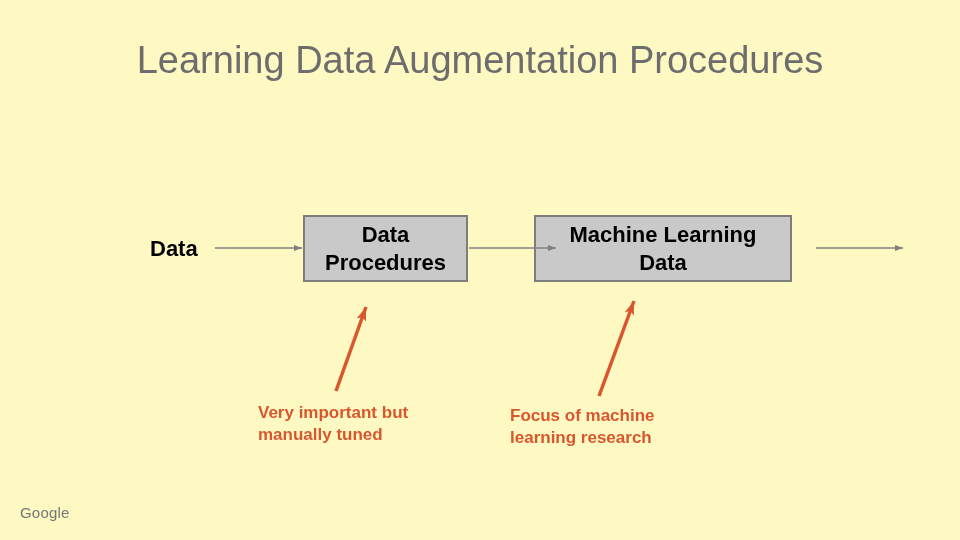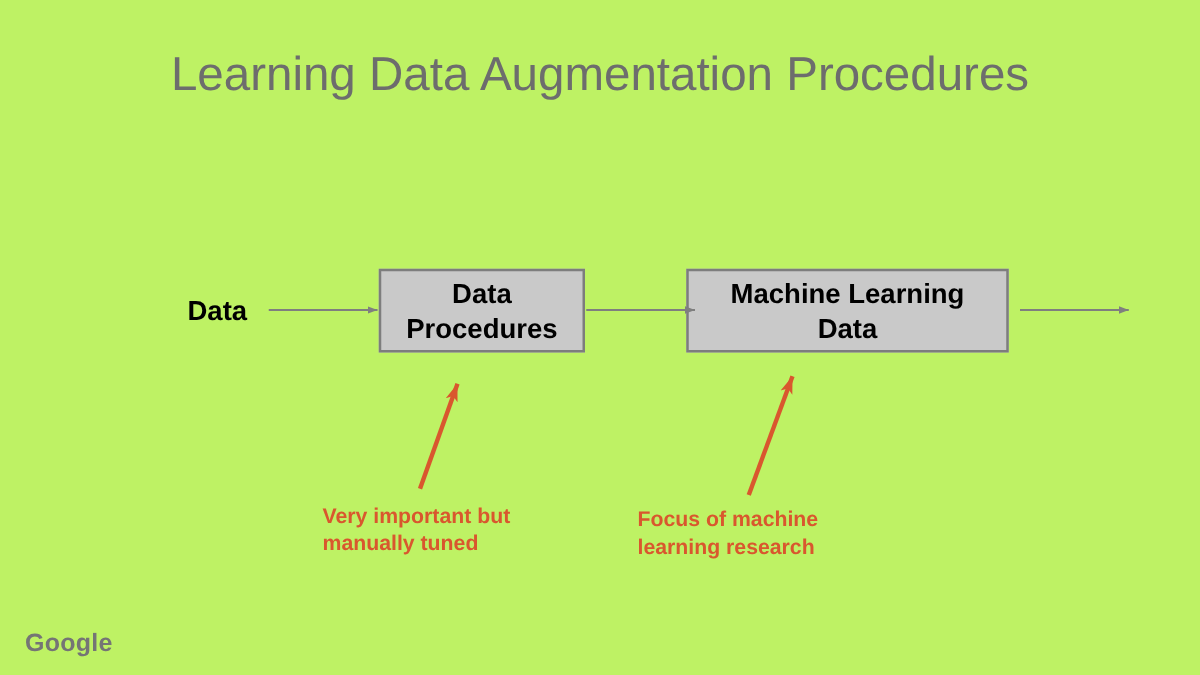--- a/index.html
+++ b/index.html
@@ -1,45 +1,45 @@
 <!DOCTYPE html>
 <html><head>
 <meta charset="utf-8">
 <style>
   html,body{margin:0;padding:0;background:#ffffff;}
   .slide{
-    position:relative;width:960px;height:540px;background:#bef264;overflow:hidden;
+    position:relative;width:960px;height:540px;background:#fef9c3;overflow:hidden;
     font-family:"Liberation Sans",sans-serif;
   }
   .slide-title{
     position:absolute;left:0;top:36px;width:960px;text-align:center;
     font-size:38px;line-height:48px;font-weight:400;color:#6d6d6d;letter-spacing:0px;
   }
   .flow-label{
     position:absolute;left:150px;top:235px;width:60px;
     font-size:22px;font-weight:bold;color:#000000;line-height:27px;
   }
   .flow-box{
     position:absolute;top:215px;height:67px;box-sizing:border-box;
     background:#c9c9c9;border:2px solid #7d7d7d;
     display:flex;flex-direction:column;align-items:center;justify-content:center;
     font-size:22px;font-weight:bold;color:#000000;line-height:28px;text-align:center;
   }
   .box-processing{left:303px;width:165px;}
-  .box-model{left:549px;width:258px;}
+  .box-model{left:534px;width:258px;}
   .arrow-layer{position:absolute;left:0;top:0;width:960px;height:540px;pointer-events:none;}
   .annotation{
     position:absolute;font-size:17px;font-weight:bold;color:#d9572e;line-height:22px;
   }
   .annotation-left{left:258px;top:402px;}
   .annotation-right{left:510px;top:405px;}
   .annotation span{display:block;}
   .footer-logo{
     position:absolute;left:20px;top:504px;
-    font-size:20px;font-weight:700;color:#757575;letter-spacing:0.2px;
+    font-size:15px;font-weight:400;color:#757575;letter-spacing:0.2px;
   }
 </style>
 </head>
 <body>
 
 <div class="slide">
 
   <div class="slide-title">Learning Data Augmentation Procedures</div>
 
   <div class="flow-label">Data</div>

